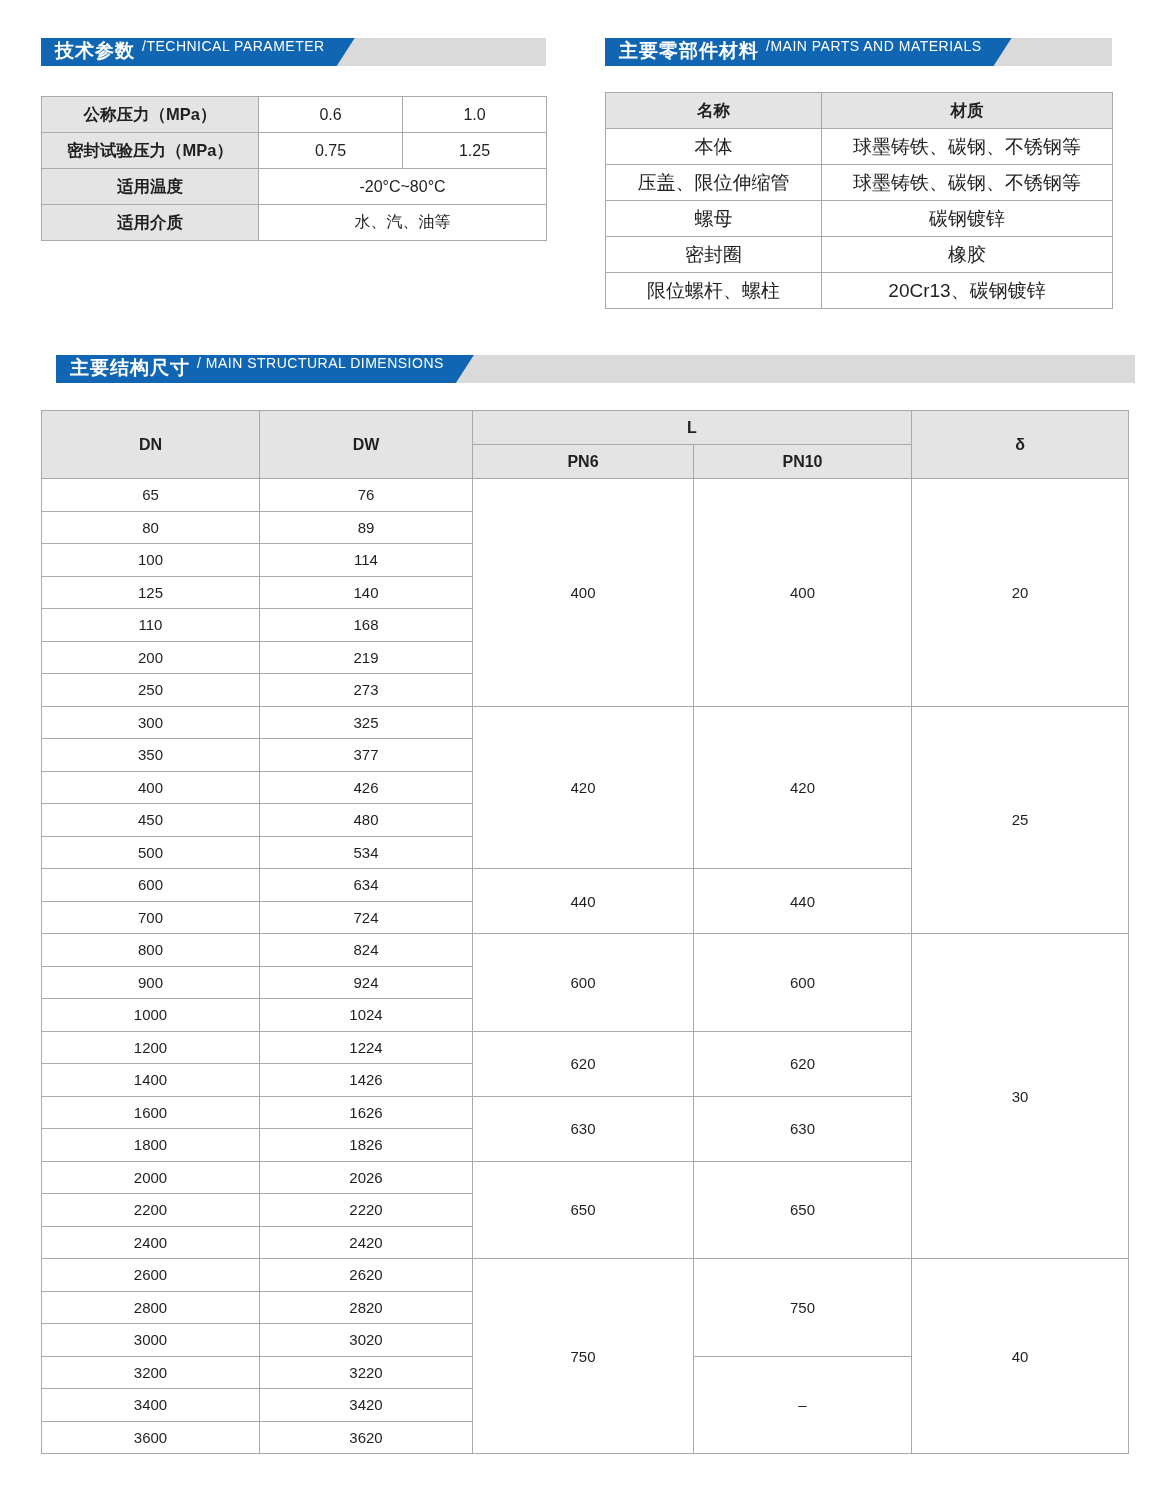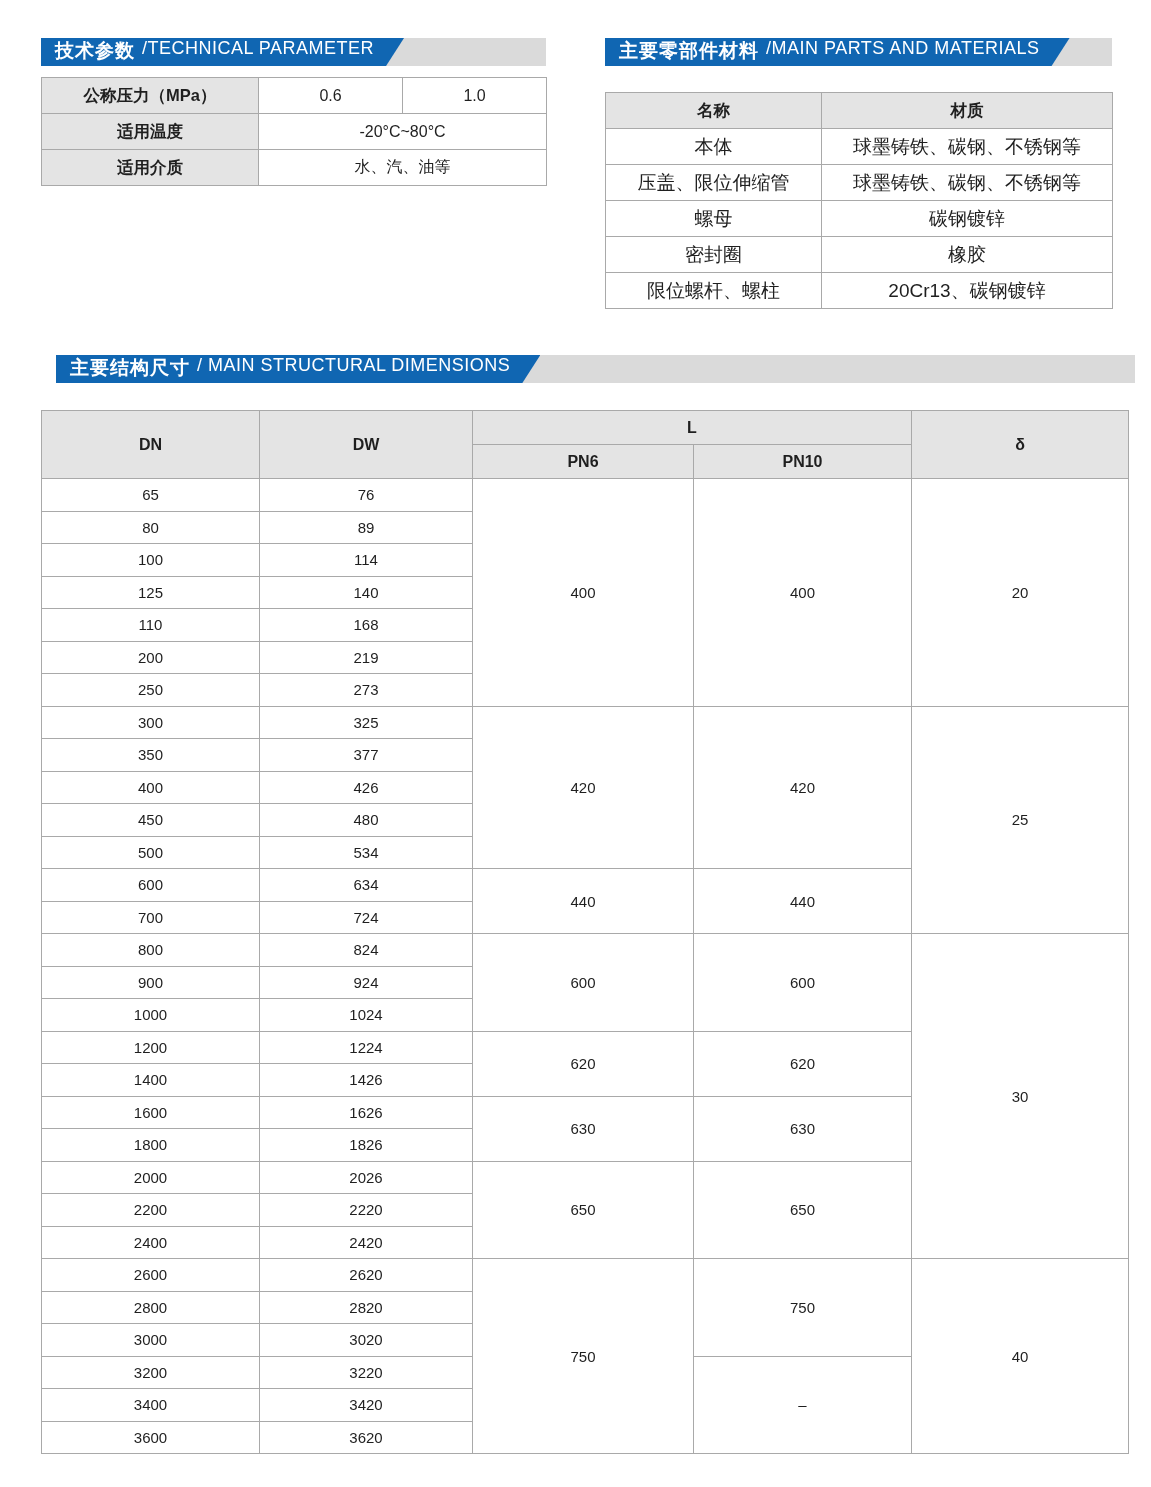--- a/index.html
+++ b/index.html
@@ -19,21 +19,21 @@
   
   .banner{position:absolute;height:28px;background:var(--band-gray);}
   .banner-blue{
     position:absolute;left:0;top:0;height:100%;
     background:var(--accent);color:#fff;
     display:flex;align-items:flex-start;
     padding:0 30px 0 14px;white-space:nowrap;
     clip-path:polygon(0 0,100% 0,calc(100% - 18px) 100%,0 100%);
   }
   .banner-zh{font-weight:bold;font-size:19px;letter-spacing:1px;}
-  .banner-en{font-size:18px;margin-left:7px;letter-spacing:.5px;}
+  .banner-en{font-size:14px;margin-left:7px;letter-spacing:.5px;}
   
   table{border-collapse:collapse;table-layout:fixed;position:absolute;background:#fff;}
   td,th{border:1px solid var(--border);text-align:center;vertical-align:middle;overflow:hidden;}
   
   #tech-table td{height:36px;font-size:16px;}
   #tech-table td.label-cell{background:var(--cell-gray);font-weight:bold;font-size:16.5px;}
   
   #mat-table th{height:36px;background:var(--cell-gray);font-weight:bold;font-size:16.5px;margin-left:28px;}
   #mat-table td{height:36px;font-size:19px;}
   
@@ -45,31 +45,36 @@
 </head>
 <body>
 
 <div class="banner" style="left:41px;top:38px;width:505px;">
   <div class="banner-blue">
     <span class="banner-zh">技术参数</span>
     <span class="banner-en">/TECHNICAL PARAMETER</span>
   </div>
 </div>
 
-<table id="tech-table" style="left:41px;top:77px;width:505px;">
+<table id="tech-table" style="left:41px;top:96px;width:505px;">
   <colgroup>
       <col style="width:217px">
       <col style="width:144px">
       <col style="width:144px">
     </colgroup>
   <tbody id="tech-tbody">
       <tr>
         <td class="label-cell">公称压力（MPa）</td>
         <td class="value-cell">0.6</td>
         <td class="value-cell">1.0</td>
+      </tr>
+      <tr>
+        <td class="label-cell">密封试验压力（MPa）</td>
+        <td class="value-cell">0.75</td>
+        <td class="value-cell">1.25</td>
       </tr>
       <tr>
         <td class="label-cell">适用温度</td>
         <td class="value-cell" colspan="2">-20°C~80°C</td>
       </tr>
       <tr>
         <td class="label-cell">适用介质</td>
         <td class="value-cell" colspan="2">水、汽、油等</td>
       </tr>
     </tbody>

